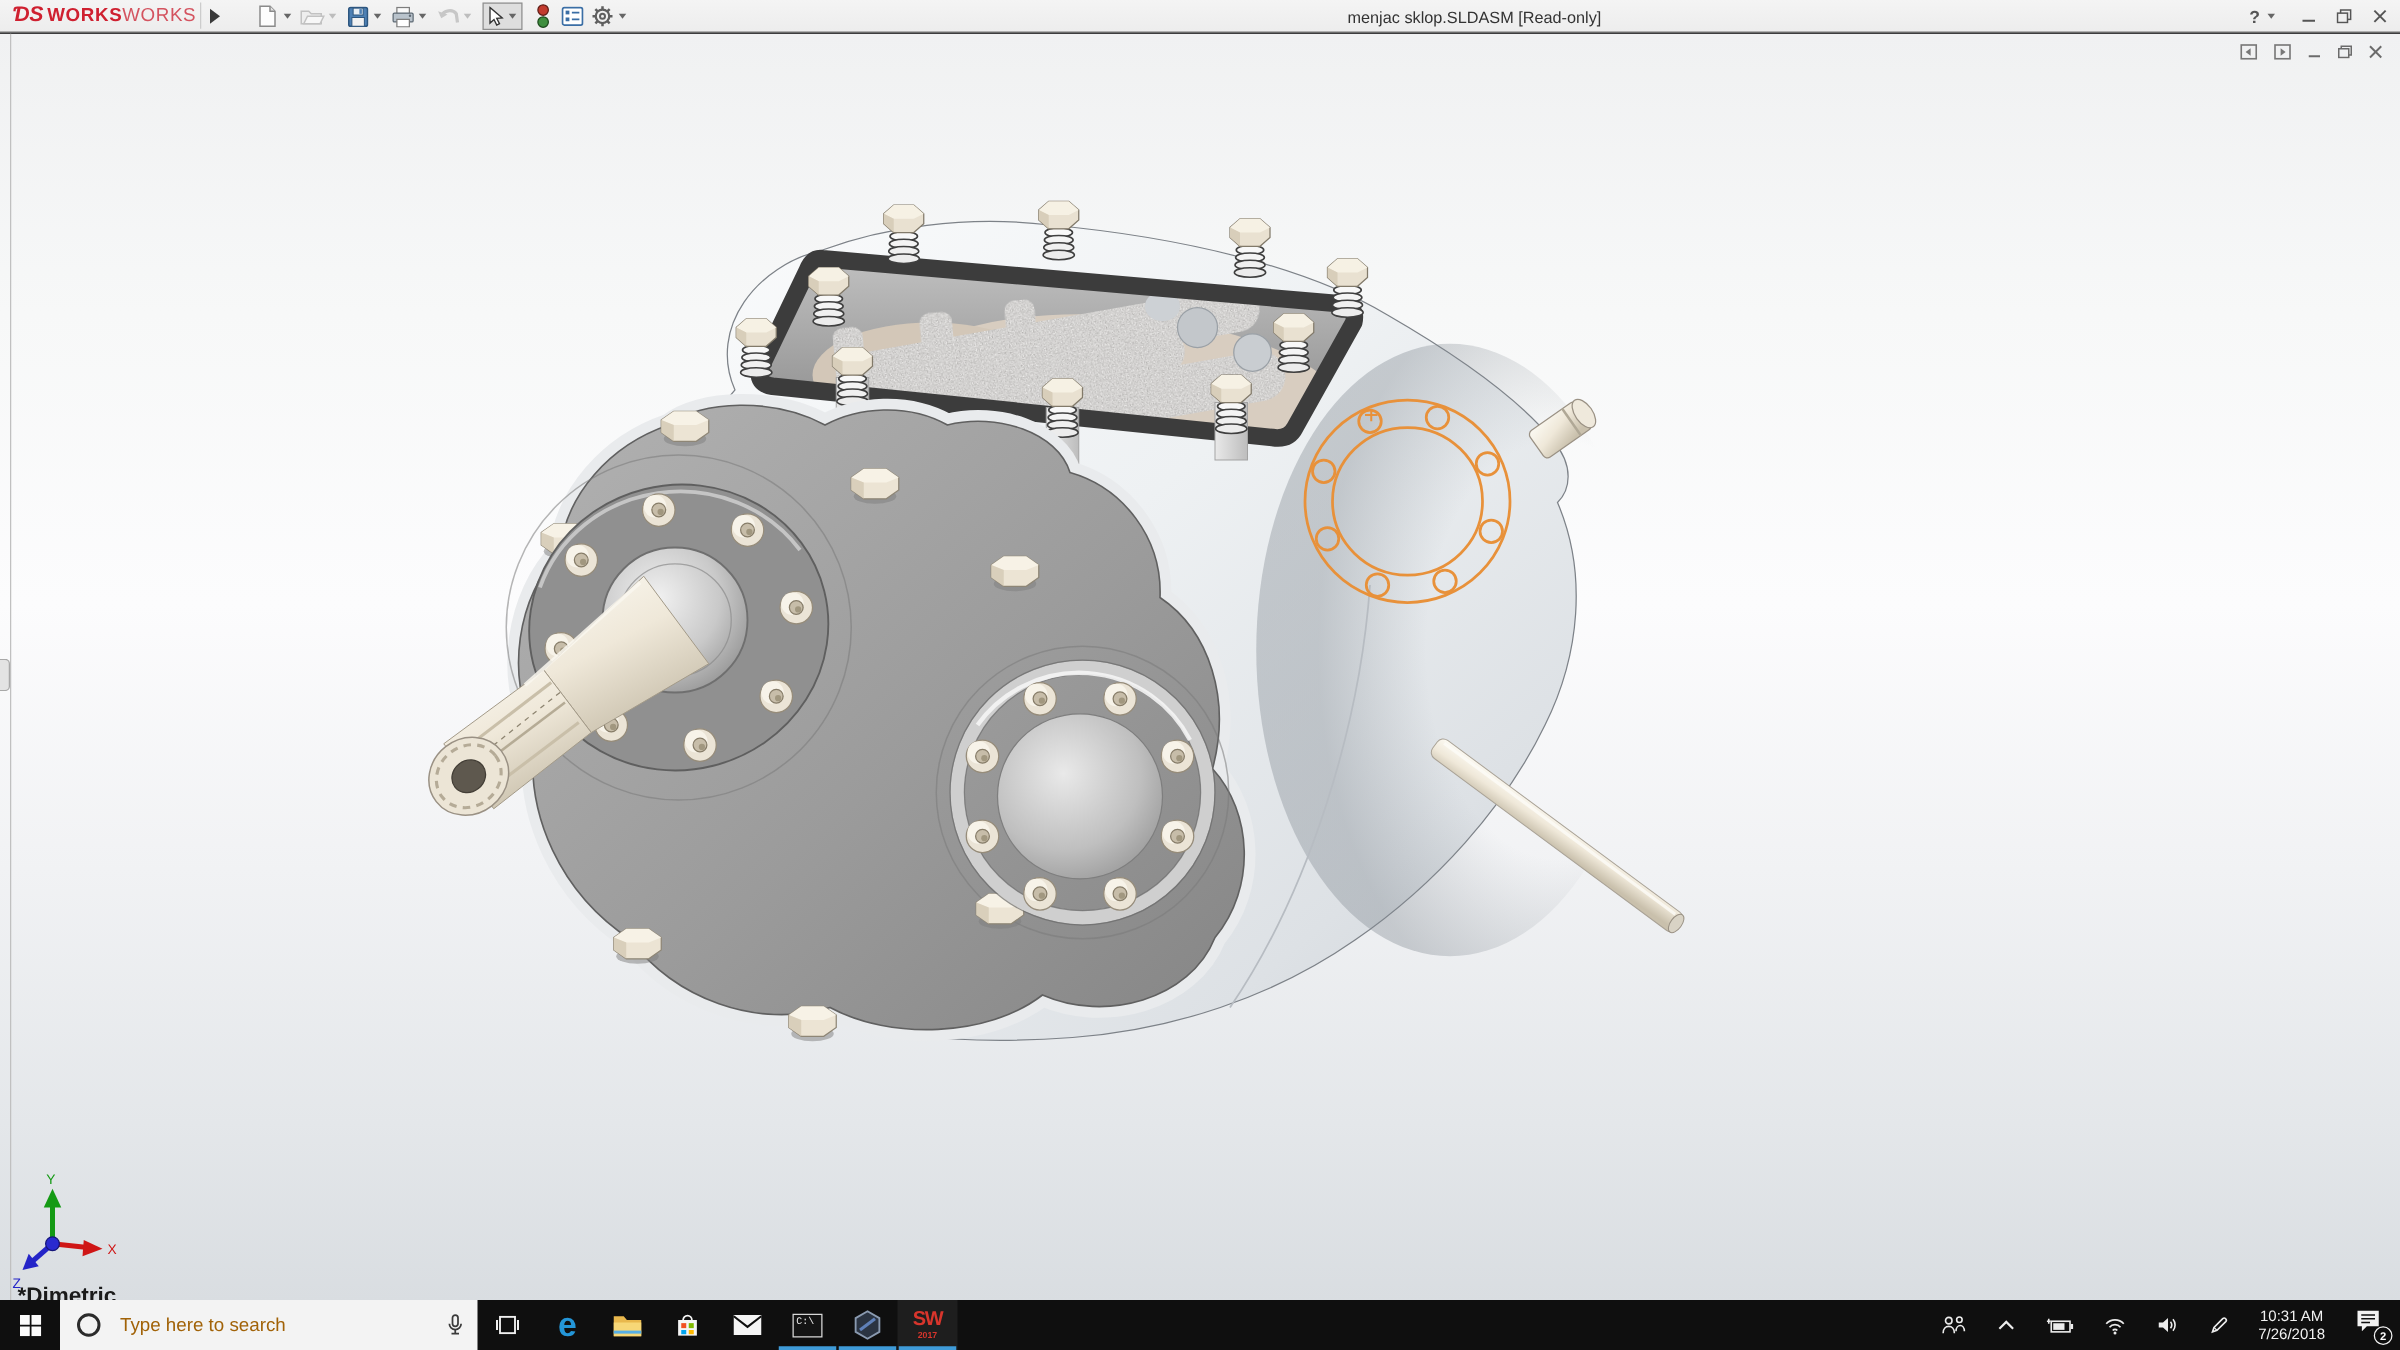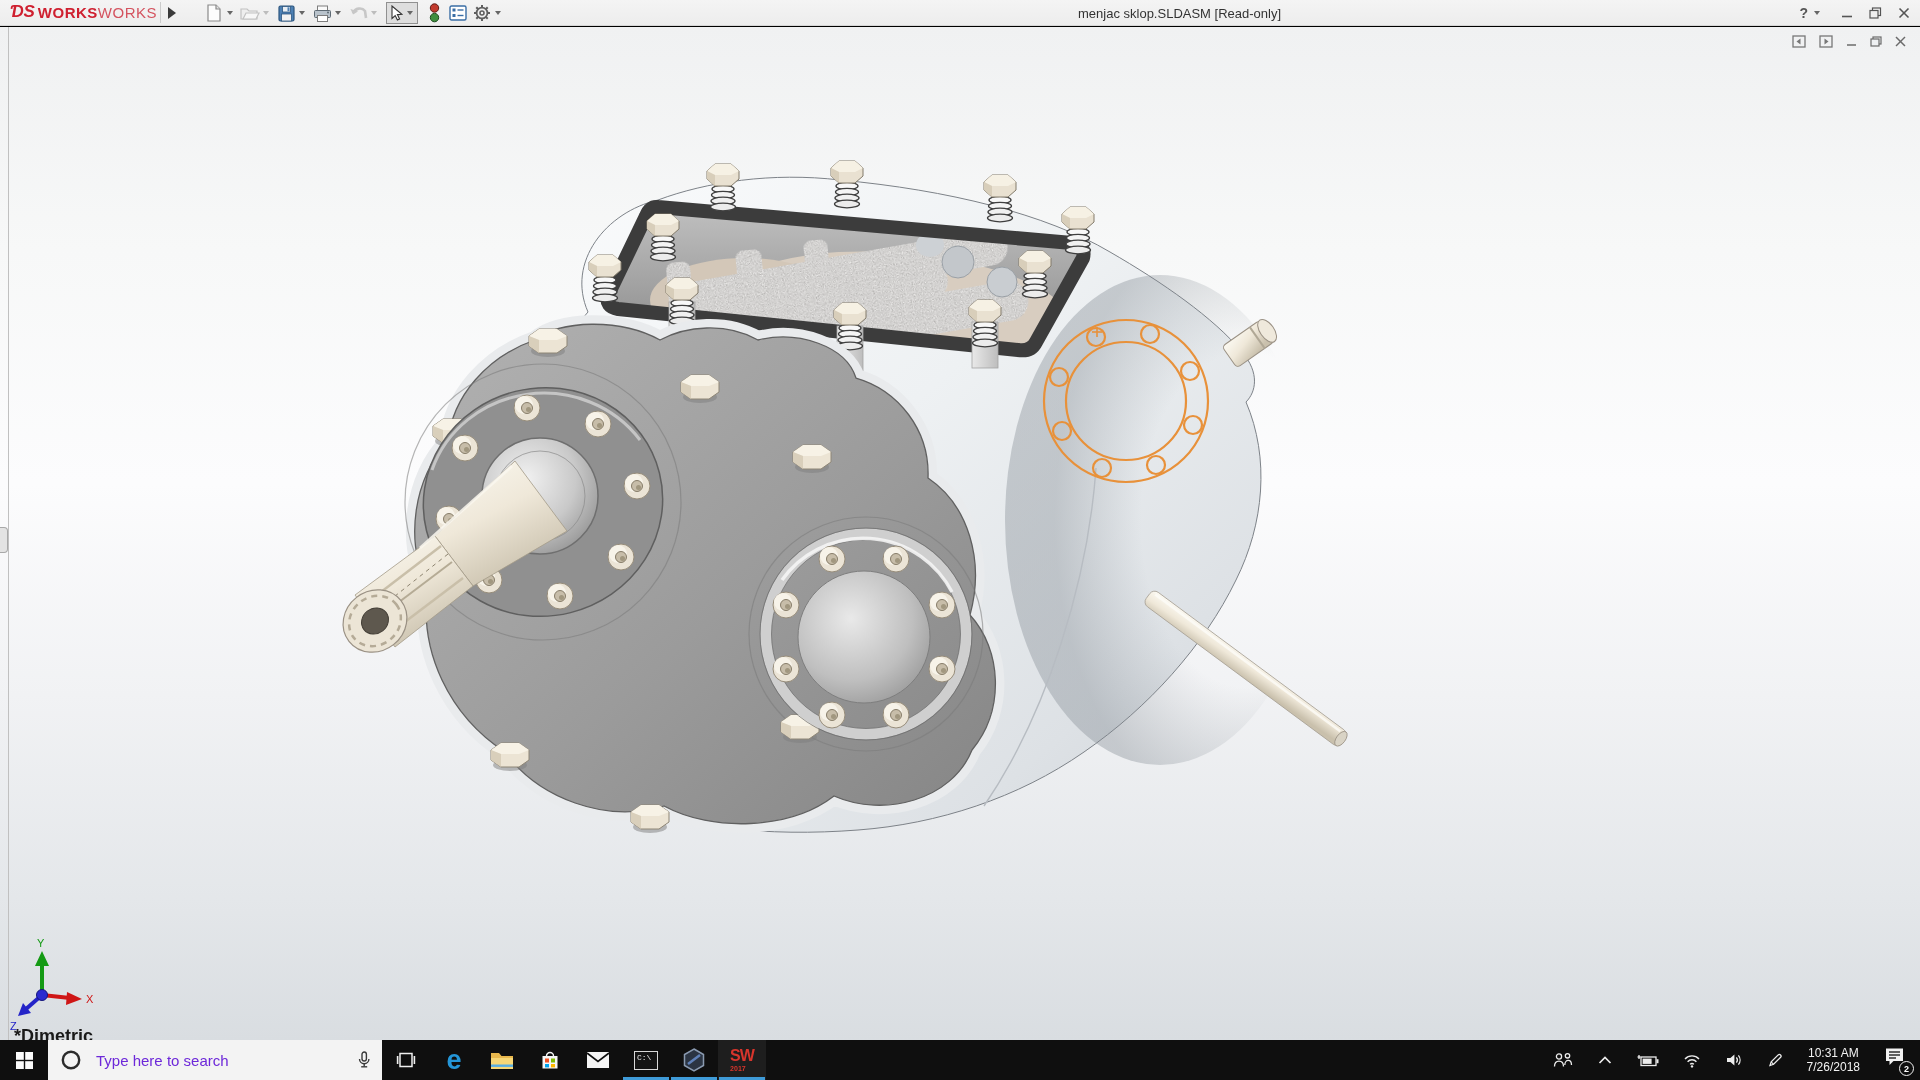--- a/index.html
+++ b/index.html
@@ -37,28 +37,28 @@
     border:1px solid #a8a8a8; border-left:none; border-radius:0 4px 4px 0; }
   .orientation { position:absolute; left:14px; top:999px; font-size:18px; color:#1a1a1a;font-weight:bold; }
   .triad { position:absolute; left:6px; top:908px; }
   .model { position:absolute; left:330px; top:83px; }
 
   
   .taskbar { position:absolute; left:0; bottom:0; width:1920px; height:40px; background:#0f0f0f;
     display:flex; align-items:stretch; z-index:50; }
   .start { width:48px; display:flex; align-items:center; justify-content:center; }
   .searchbox { width:334px; background:#f3f3f3; display:flex; align-items:center; padding:0 10px 0 12px; }
-  .searchbox .stext { font-size:15px; color:#6d28d9; margin-left:14px; flex:1; }
+  .searchbox .stext { font-size:15px; color:#a16207; margin-left:14px; flex:1; }
   .appbtn { width:48px; position:relative; display:flex; align-items:center; justify-content:center; }
   .appbtn.active { background:#1e1e1e; }
   .runbar { position:absolute; bottom:0; left:1px; width:46px; height:3px; background:#3f9bd8; }
   .edge-e { font-size:27px; font-weight:bold; color:#2496d8; line-height:1; }
   .cmdbox { position:relative; width:24px; height:19px; background:#141414; border:1px solid #d8d8d8; }
   .cmdtxt { position:absolute; left:2px; top:1px; font-family:"Liberation Mono", monospace; font-size:8px; color:#eee; }
-  .swlogo { line-height:1; }
+  .swlogo { text-align:center; line-height:1; }
   .swtxt { font-size:16px; font-weight:800; color:#d8352c; letter-spacing:-1px; }
   .swyear { font-size:7px; font-weight:bold; color:#d8352c; display:block; margin-top:1px; }
   .tray { margin-left:auto; display:flex; align-items:center; gap:24px; padding-right:10px; }
   .trayicon { display:flex; align-items:center; justify-content:center; }
   .clock { text-align:center; color:#f2f2f2; font-size:12px; line-height:14px; white-space:nowrap; }
   .action { position:relative; width:26px; height:26px; }
   .badge { position:absolute; right:-4px; bottom:-3px; width:15px; height:15px; border-radius:50%;
     background:#0f0f0f; border:1.5px solid #f2f2f2; color:#fff; font-size:9px; font-weight:bold;
     display:flex; align-items:center; justify-content:center; }
 </style>

